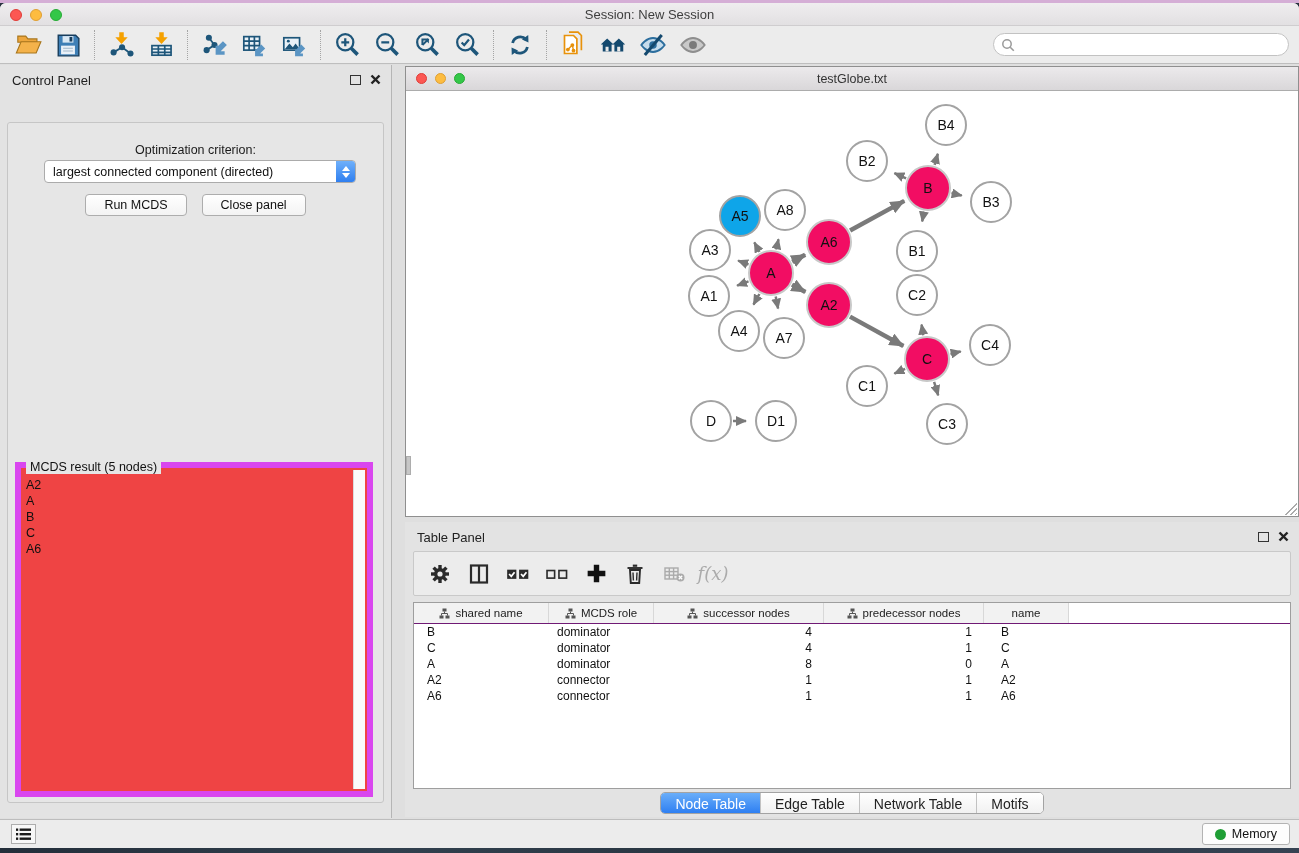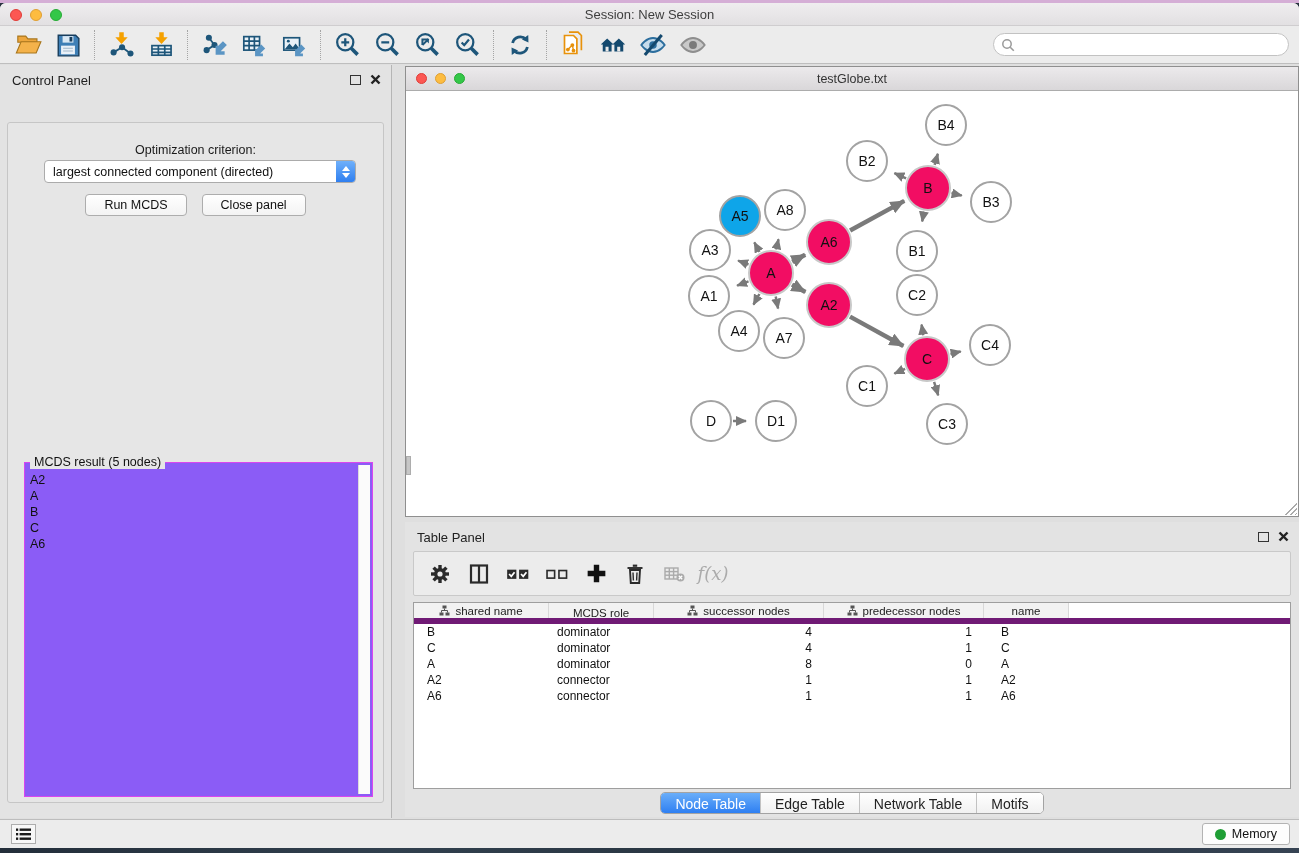--- a/index.html
+++ b/index.html
@@ -67,21 +67,21 @@
     background: linear-gradient(#6FB0FA,#2F7FF0); display: flex; flex-direction: column;
     align-items: center; justify-content: center; gap: 2px; }
   .dd-up { width: 0; height: 0; border-left: 4px solid transparent; border-right: 4px solid transparent;
     border-bottom: 5px solid #fff; }
   .dd-down { width: 0; height: 0; border-left: 4px solid transparent; border-right: 4px solid transparent;
     border-top: 5px solid #fff; }
   .cp-buttons { position: absolute; top: 71px; width: 100%; display: flex; justify-content: center; gap: 15px; text-align: center; }
   .btn { font-size: 12.5px; color: #111; background: linear-gradient(#FFFFFF,#F3F3F3);
     border: 1px solid #ADADAD; border-radius: 4px; padding: 3px 18px; height: 22px; line-height: 15px; }
   .groupbox { position: absolute; left: 7px; right: 10px; top: 339px; bottom: 5px;
-    border: 1px solid #d946ef; background: #8b5cf6; margin-left: 9px; }
+    border: 6px solid #d946ef; background: #ef4444; }
   .groupbox .legend { position: absolute; top: -8px; left: 5px; background: #E6E6E6;
     font-size: 12.5px; color: #111; padding: 0 4px; }
   .result-list { position: absolute; inset: 4px 16px 2px 5px; font-size: 12.5px; color: #111;
     line-height: 16px; padding-top: 5px; }
   .result-scroll { position: absolute; top: 2px; bottom: 2px; right: 2px; width: 12px;
     background: #FBFBFB; border-left: 1px solid #DCDCDC; }
 
   
   .net-window { position: absolute; left: 405px; top: 63px; width: 894px; height: 451px;
     background: #fff; border: 1px solid #8F8F8F; }
@@ -106,21 +106,21 @@
   
   .table-panel { position: absolute; left: 405px; top: 519px; width: 894px; height: 295px;
     background: #E3E3E3; }
   .tp-toolbar { position: absolute; left: 8px; right: 8px; top: 29px; height: 45px;
     background: #ECECEC; border: 1px solid #C9C9C9; border-radius: 2px;
     display: flex; align-items: center; padding-left: 10px; gap: 7px; }
   .ttbtn { width: 32px; height: 32px; display: flex; align-items: center; justify-content: center; }
   .fx-label { font-size: 18px; color: #ABABAB; font-family: "DejaVu Serif", serif; font-style: italic; }
   .dtable { position: absolute; left: 8px; right: 8px; top: 80px; height: 187px;
     background: #fff; border: 1px solid #9E9E9E; overflow: hidden; }
-  .dt-header { display: flex; height: 21px; border-bottom: 6px solid #701a75; }
+  .dt-header { display: flex; height: 21px; border-bottom: 1px solid #701a75; }
   .dt-hcell { background: #F2F2F2; border-right: 1px solid #D8D8D8; font-size: 11.5px; color: #222;
     display: flex; align-items: center; justify-content: center; gap: 5px; }
   .dt-row { display: flex; height: 16px; }
   .dt-cell { font-size: 12px; color: #111; line-height: 16px; white-space: nowrap; overflow: hidden; }
   .tp-tabs { position: absolute; bottom: 3px; left: 0; width: 100%; display: flex; justify-content: center; }
   .tp-tabs .seg { height: 22px; }
   .tp-tabs .seg-tab { font-size: 14px; padding: 3px 14px; }
 
   
   .statusbar { position: absolute; left: 0; bottom: 0; width: 100%; height: 29px;
@@ -500,21 +500,21 @@
         <div class="dt-header" id="dt-header">
             <div class="dt-hcell" style="width: 135px;">
               <svg width="11" height="11" viewBox="0 0 11 11">
                 <rect x="3.5" y="0.5" width="4" height="3" fill="#555"></rect>
                 <path d="M5.5 3.5v2M2.5 7.5v-2h6v2" stroke="#555" fill="none"></path>
                 <rect x="0.5" y="7.5" width="4" height="3" fill="#555"></rect>
                 <rect x="6.5" y="7.5" width="4" height="3" fill="#555"></rect>
               </svg>
               <span>shared name</span>
             </div>
-            <div class="dt-hcell" style="width: 105px; flex-direction: column;">
+            <div class="dt-hcell" style="width: 105px;">
               <svg width="11" height="11" viewBox="0 0 11 11">
                 <rect x="3.5" y="0.5" width="4" height="3" fill="#555"></rect>
                 <path d="M5.5 3.5v2M2.5 7.5v-2h6v2" stroke="#555" fill="none"></path>
                 <rect x="0.5" y="7.5" width="4" height="3" fill="#555"></rect>
                 <rect x="6.5" y="7.5" width="4" height="3" fill="#555"></rect>
               </svg>
               <span>MCDS role</span>
             </div>
             <div class="dt-hcell" style="width: 170px;">
               <svg width="11" height="11" viewBox="0 0 11 11">

